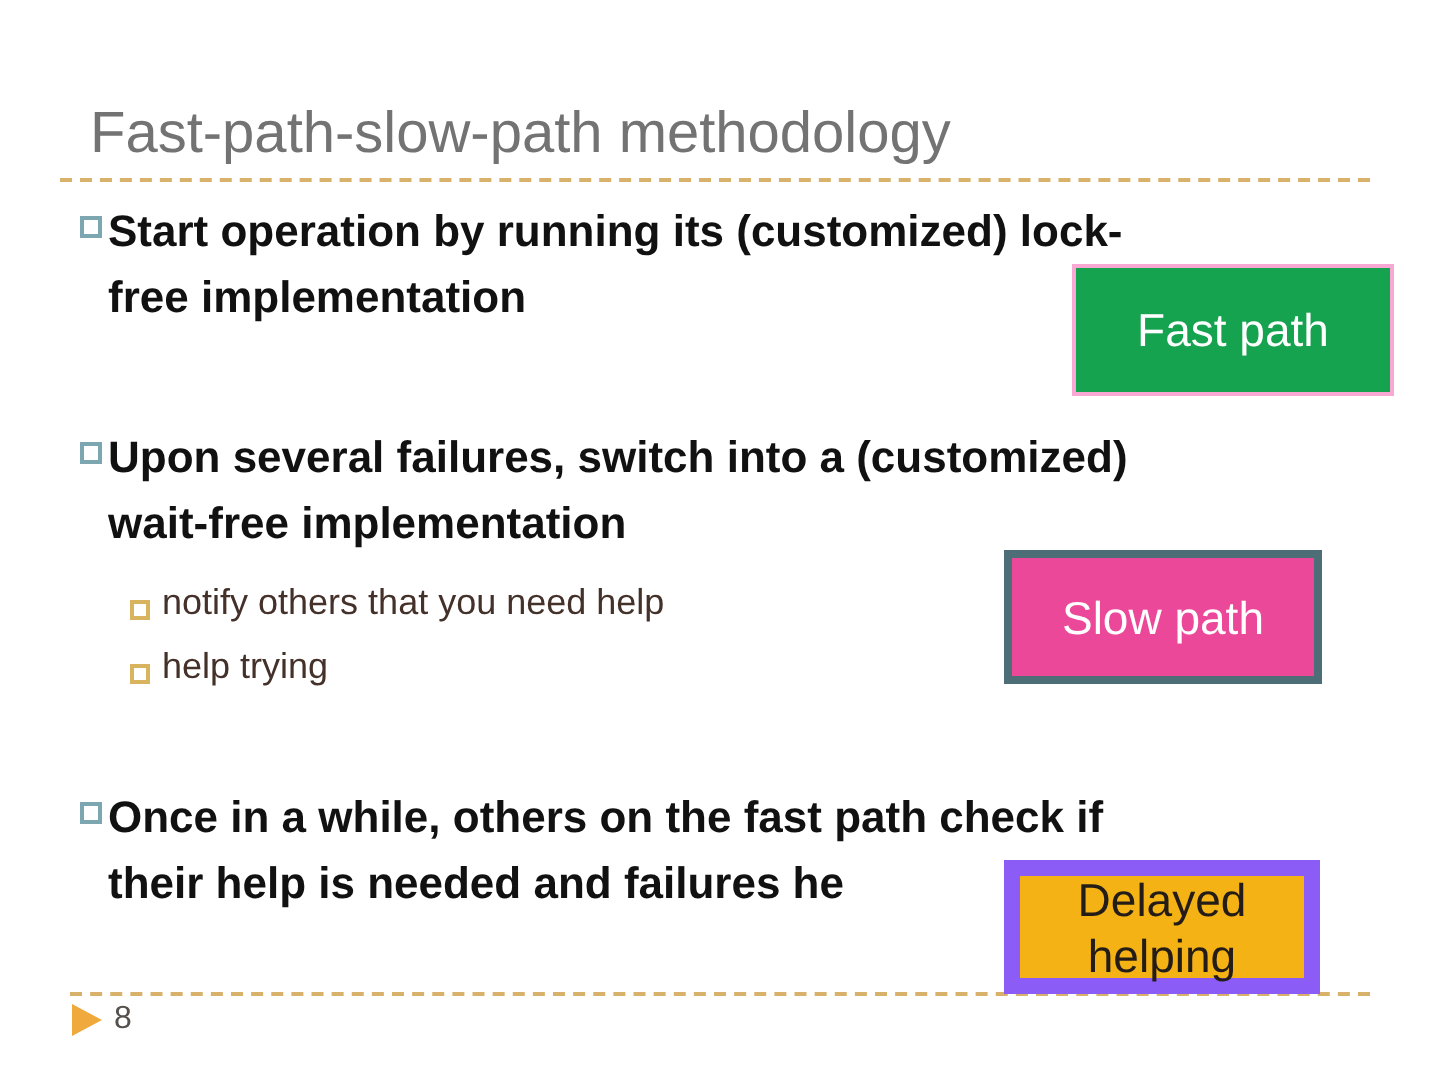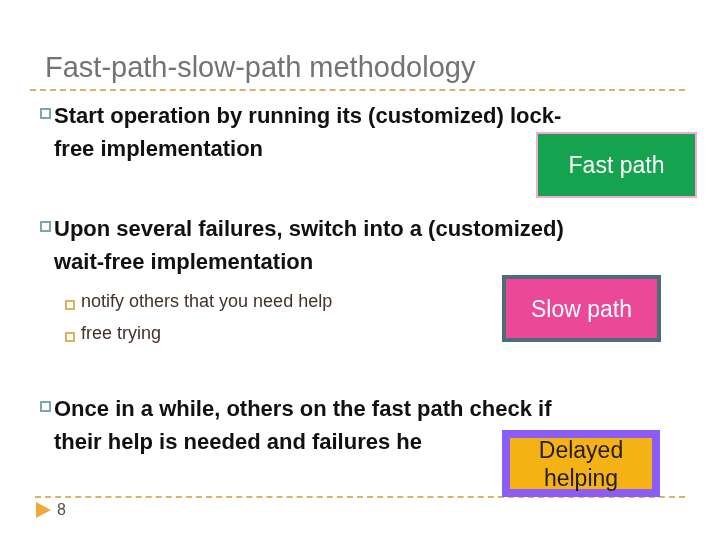--- a/index.html
+++ b/index.html
@@ -88,21 +88,21 @@
     </div>
   </div>
 
   <div class="sub-block" style="left:65px; top:285px;">
     <div class="sub-row">
       <span class="sub-sq"></span>
       <span class="sub-text">notify others that you need help</span>
     </div>
     <div class="sub-row">
       <span class="sub-sq"></span>
-      <span class="sub-text">free trying</span>
+      <span class="sub-text">help trying</span>
     </div>
   </div>
 
   <div class="bullet-block" style="left:40px; top:392px;">
     <span class="bullet-sq"></span>
     <div class="bullet-text">
       <div class="line">Once in a while, others on the fast path check if</div>
       <div class="line">their help is needed and failures he</div>
     </div>
   </div>

